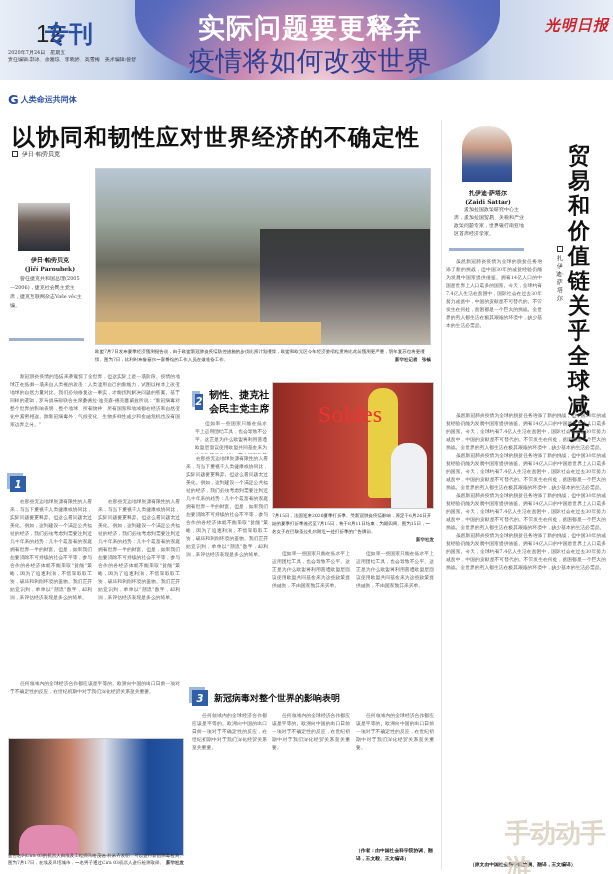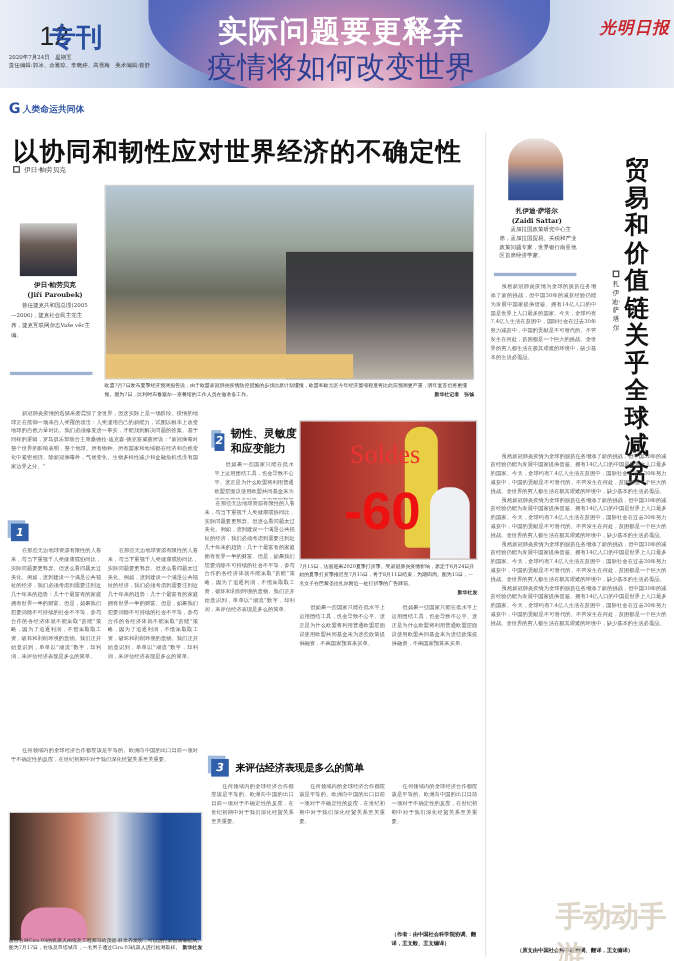--- a/index.html
+++ b/index.html
@@ -104,46 +104,45 @@
   </div>
 <div class="body-text" style="left:98px;top:498px;width:82px;height:178px;">
     <p>在那些无边地球资源有限性的人看来，与当下重视千人类健康或协同比，实际问题要更释弃。但这么看问题太过美化。例如，这到建设一个满足公共福祉的经济，我们必须考虑到需要注到近几十年来的趋势：几十个最富有的家庭拥有世界一半的财富。但是，如果我们想要消除不可持续的社会不平等，参与合作的各经济体就不能采取“贫能”策略，因为了追逐利润，不惜采取取工资，破坏和剥削环境的盖物。我们正开始意识到，单单以“潮流”数字，却利润，来评估经济表现是多么的简单。</p>
   </div>
 <div class="body-text" style="left:186px;top:455px;width:82px;height:220px;">
     <p>在那些无边地球资源有限性的人看来，与当下重视千人类健康或协同比，实际问题要更释弃。但这么看问题太过美化。例如，这到建设一个满足公共福祉的经济，我们必须考虑到需要注到近几十年来的趋势：几十个最富有的家庭拥有世界一半的财富。但是，如果我们想要消除不可持续的社会不平等，参与合作的各经济体就不能采取“贫能”策略，因为了追逐利润，不惜采取取工资，破坏和剥削环境的盖物。我们正开始意识到，单单以“潮流”数字，却利润，来评估经济表现是多么的简单。</p>
   </div>
 
 <div class="section-head sh2" style="left:195px;top:388px;width:75px;">
   <span class="num">2</span>
-  <span>韧性、灵敏度和应变能力</span>
+  <span>韧性、捷克社会民主党主席</span>
 </div>
 <div class="body-text" style="left:195px;top:420px;width:72px;height:34px;">
     <p>但如果一些国家只能在低水平上运用团结工具，也会导致不公平。这正是为什么欧盟将利用普通欧盟层面议使用欧盟共同基金来为这些政策提供融资，不由国家预算来买单。</p>
   </div>
 
 <div class="photo2">
   <div class="mannequin"></div>
   <div class="soldes">Soldes</div>
-  <div class="sixty">-60</div>
   <div class="shopper"></div>
 </div>
 <div class="caption2">
   <span>7月15日，法国迎来2020夏季打折季。受新冠肺炎疫情影响，原定于6月24日开始的夏季打折季推迟至7月15日，将于8月11日结束，为期四周。图为15日，一名女子在巴黎圣拉扎尔附近一处打折季的广告牌前。</span>
   <span class="credit">新华社发</span>
 </div>
 <div class="body-text" style="left:272px;top:550px;width:78px;height:125px;">
     <p>但如果一些国家只能在低水平上运用团结工具，也会导致不公平。这正是为什么欧盟将利用普通欧盟层面议使用欧盟共同基金来为这些政策提供融资，不由国家预算来买单。</p>
   </div>
 <div class="body-text" style="left:356px;top:550px;width:78px;height:125px;">
     <p>但如果一些国家只能在低水平上运用团结工具，也会导致不公平。这正是为什么欧盟将利用普通欧盟层面议使用欧盟共同基金来为这些政策提供融资，不由国家预算来买单。</p>
   </div>
 
 <div class="section-head" style="left:192px;top:690px;font-size:9px;">
   <span class="num">3</span>
-  <span>来评估经济表现是多么的简单</span>
+  <span>新冠病毒对整个世界的影响表明</span>
 </div>
 <div class="body-text" style="left:10px;top:680px;width:170px;height:52px;">
     <p>任何领域内的全球经济合作都应该是平等的。欧洲向中国的出口日前一项对于不确定性的反应，在世纪初期中对于我们深化经贸关系至关重要。</p>
   </div>
 <div class="body-text" style="left:192px;top:712px;width:75px;height:160px;">
     <p>任何领域内的全球经济合作都应该是平等的。欧洲向中国的出口日前一项对于不确定性的反应，在世纪初期中对于我们深化经贸关系至关重要。</p>
   </div>
 <div class="body-text" style="left:272px;top:712px;width:78px;height:160px;">
     <p>任何领域内的全球经济合作都应该是平等的。欧洲向中国的出口日前一项对于不确定性的反应，在世纪初期中对于我们深化经贸关系至关重要。</p>
   </div>

